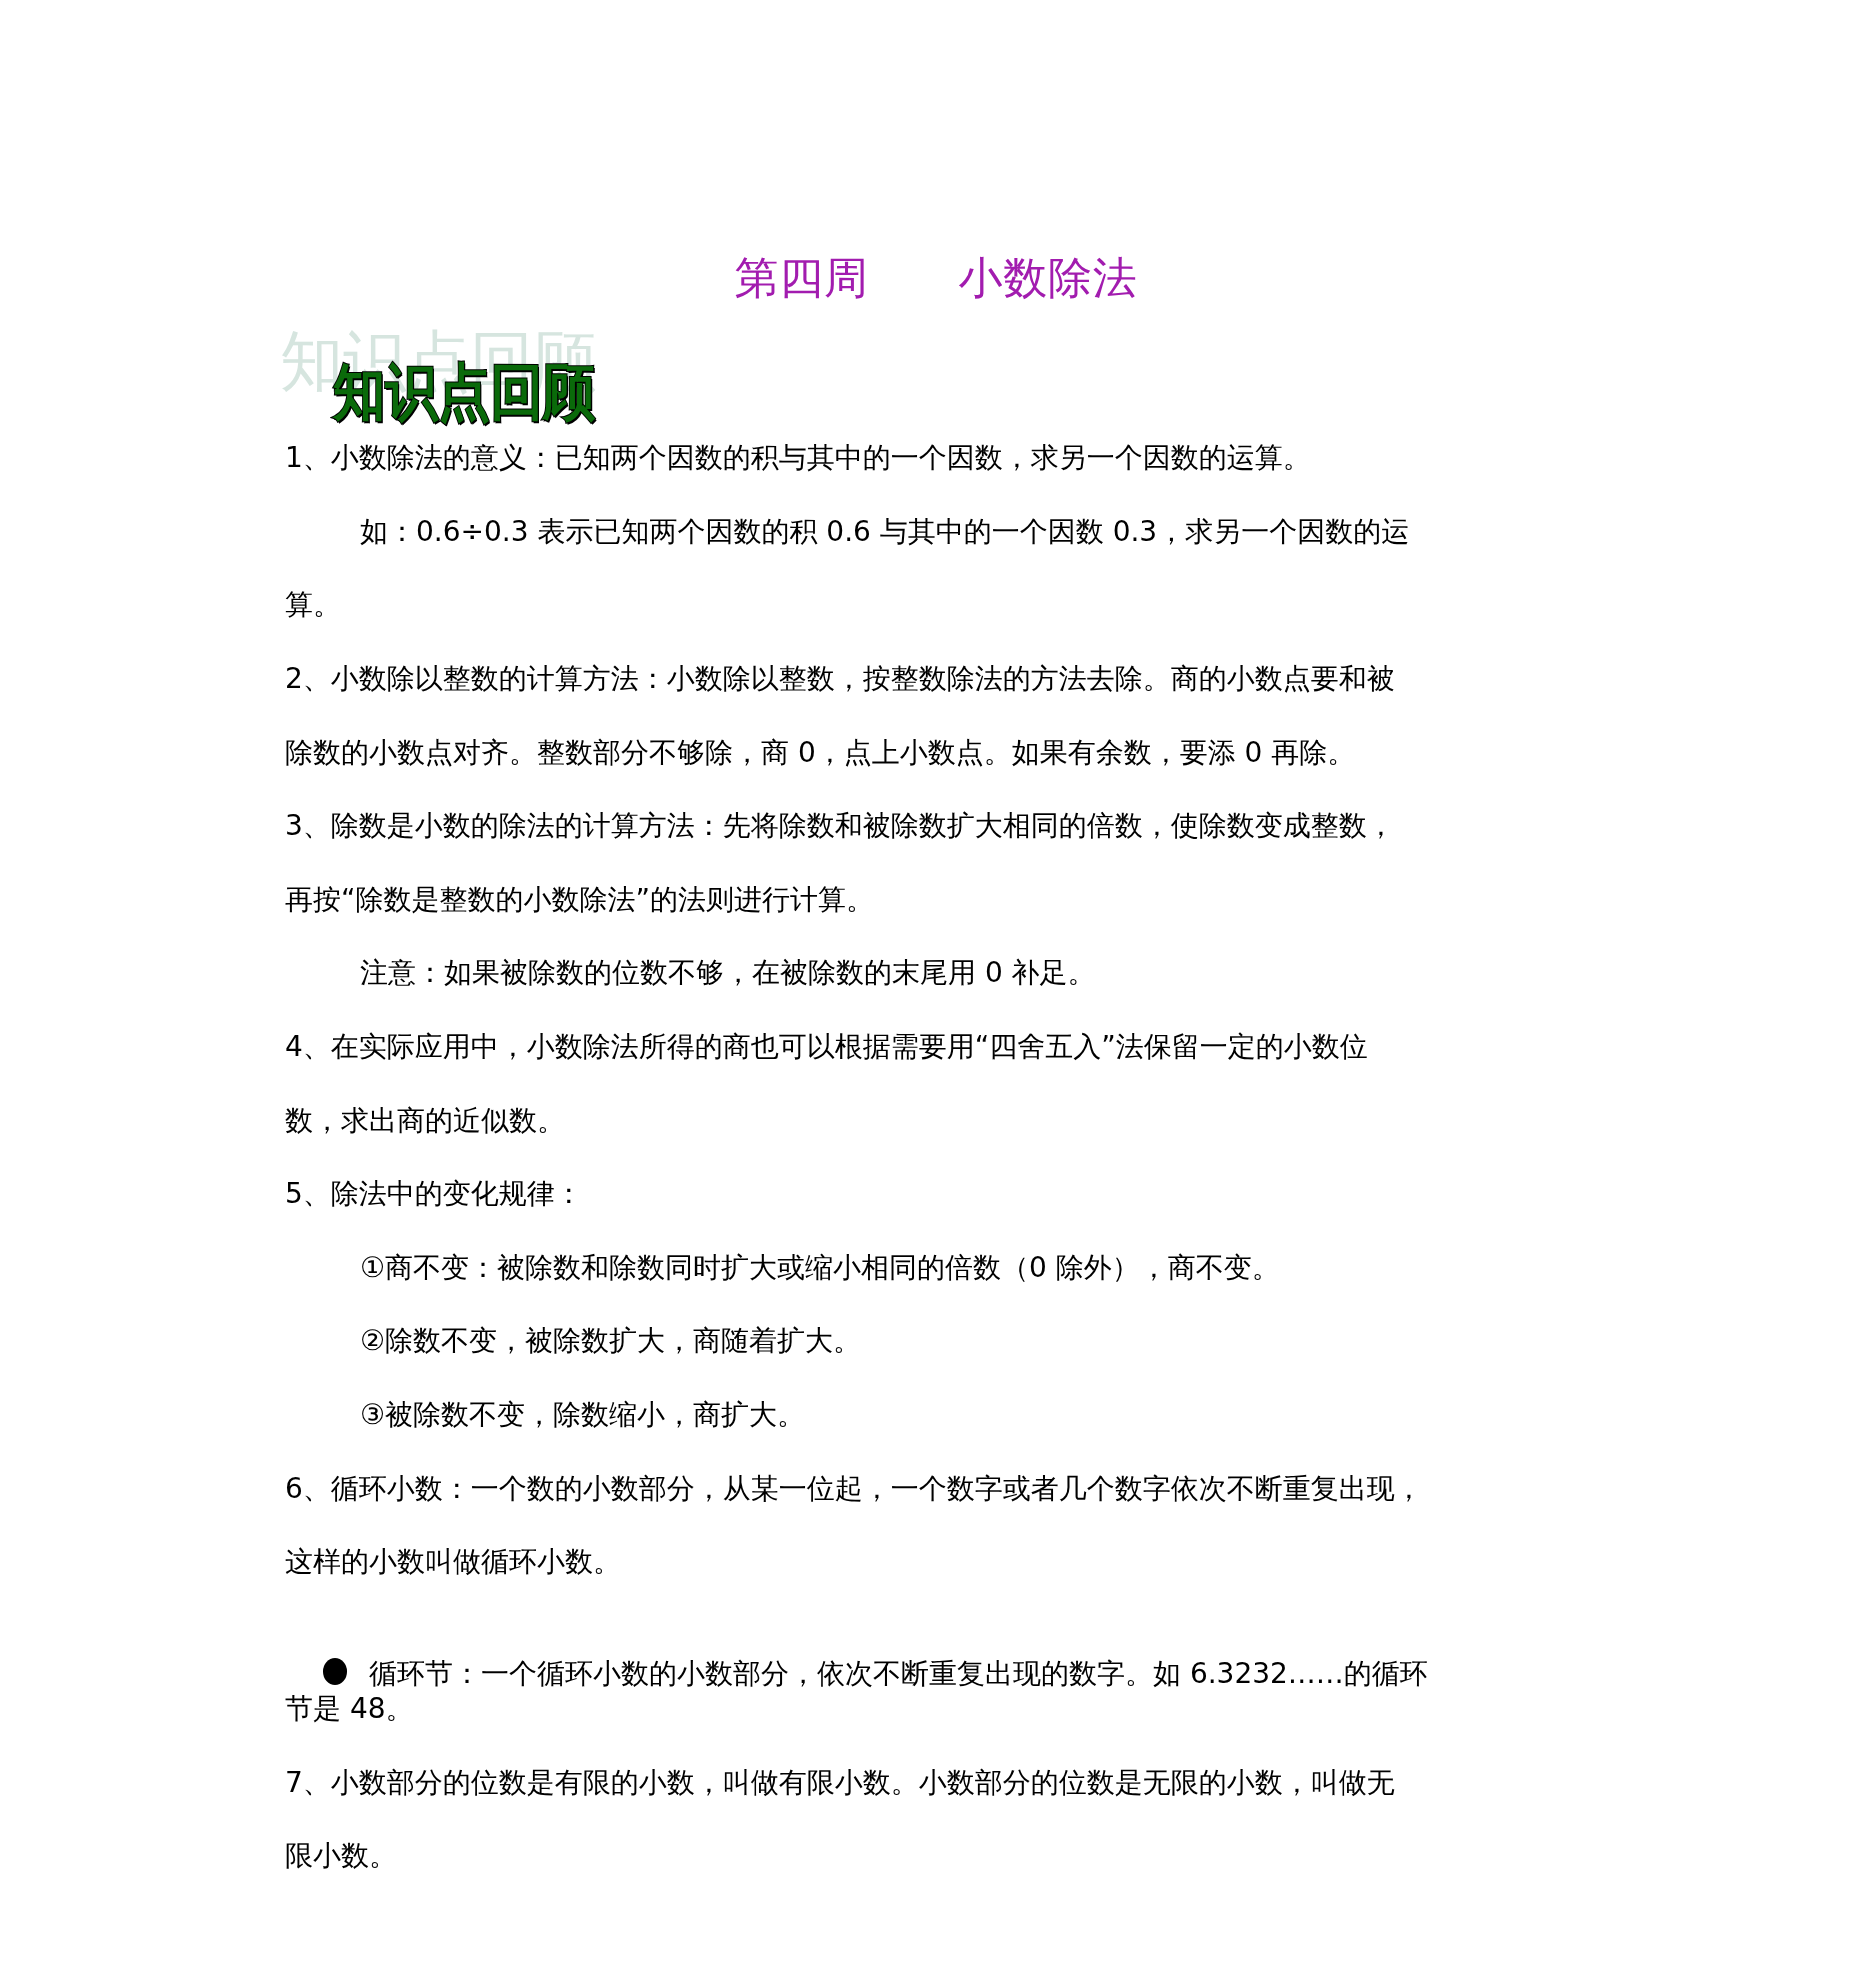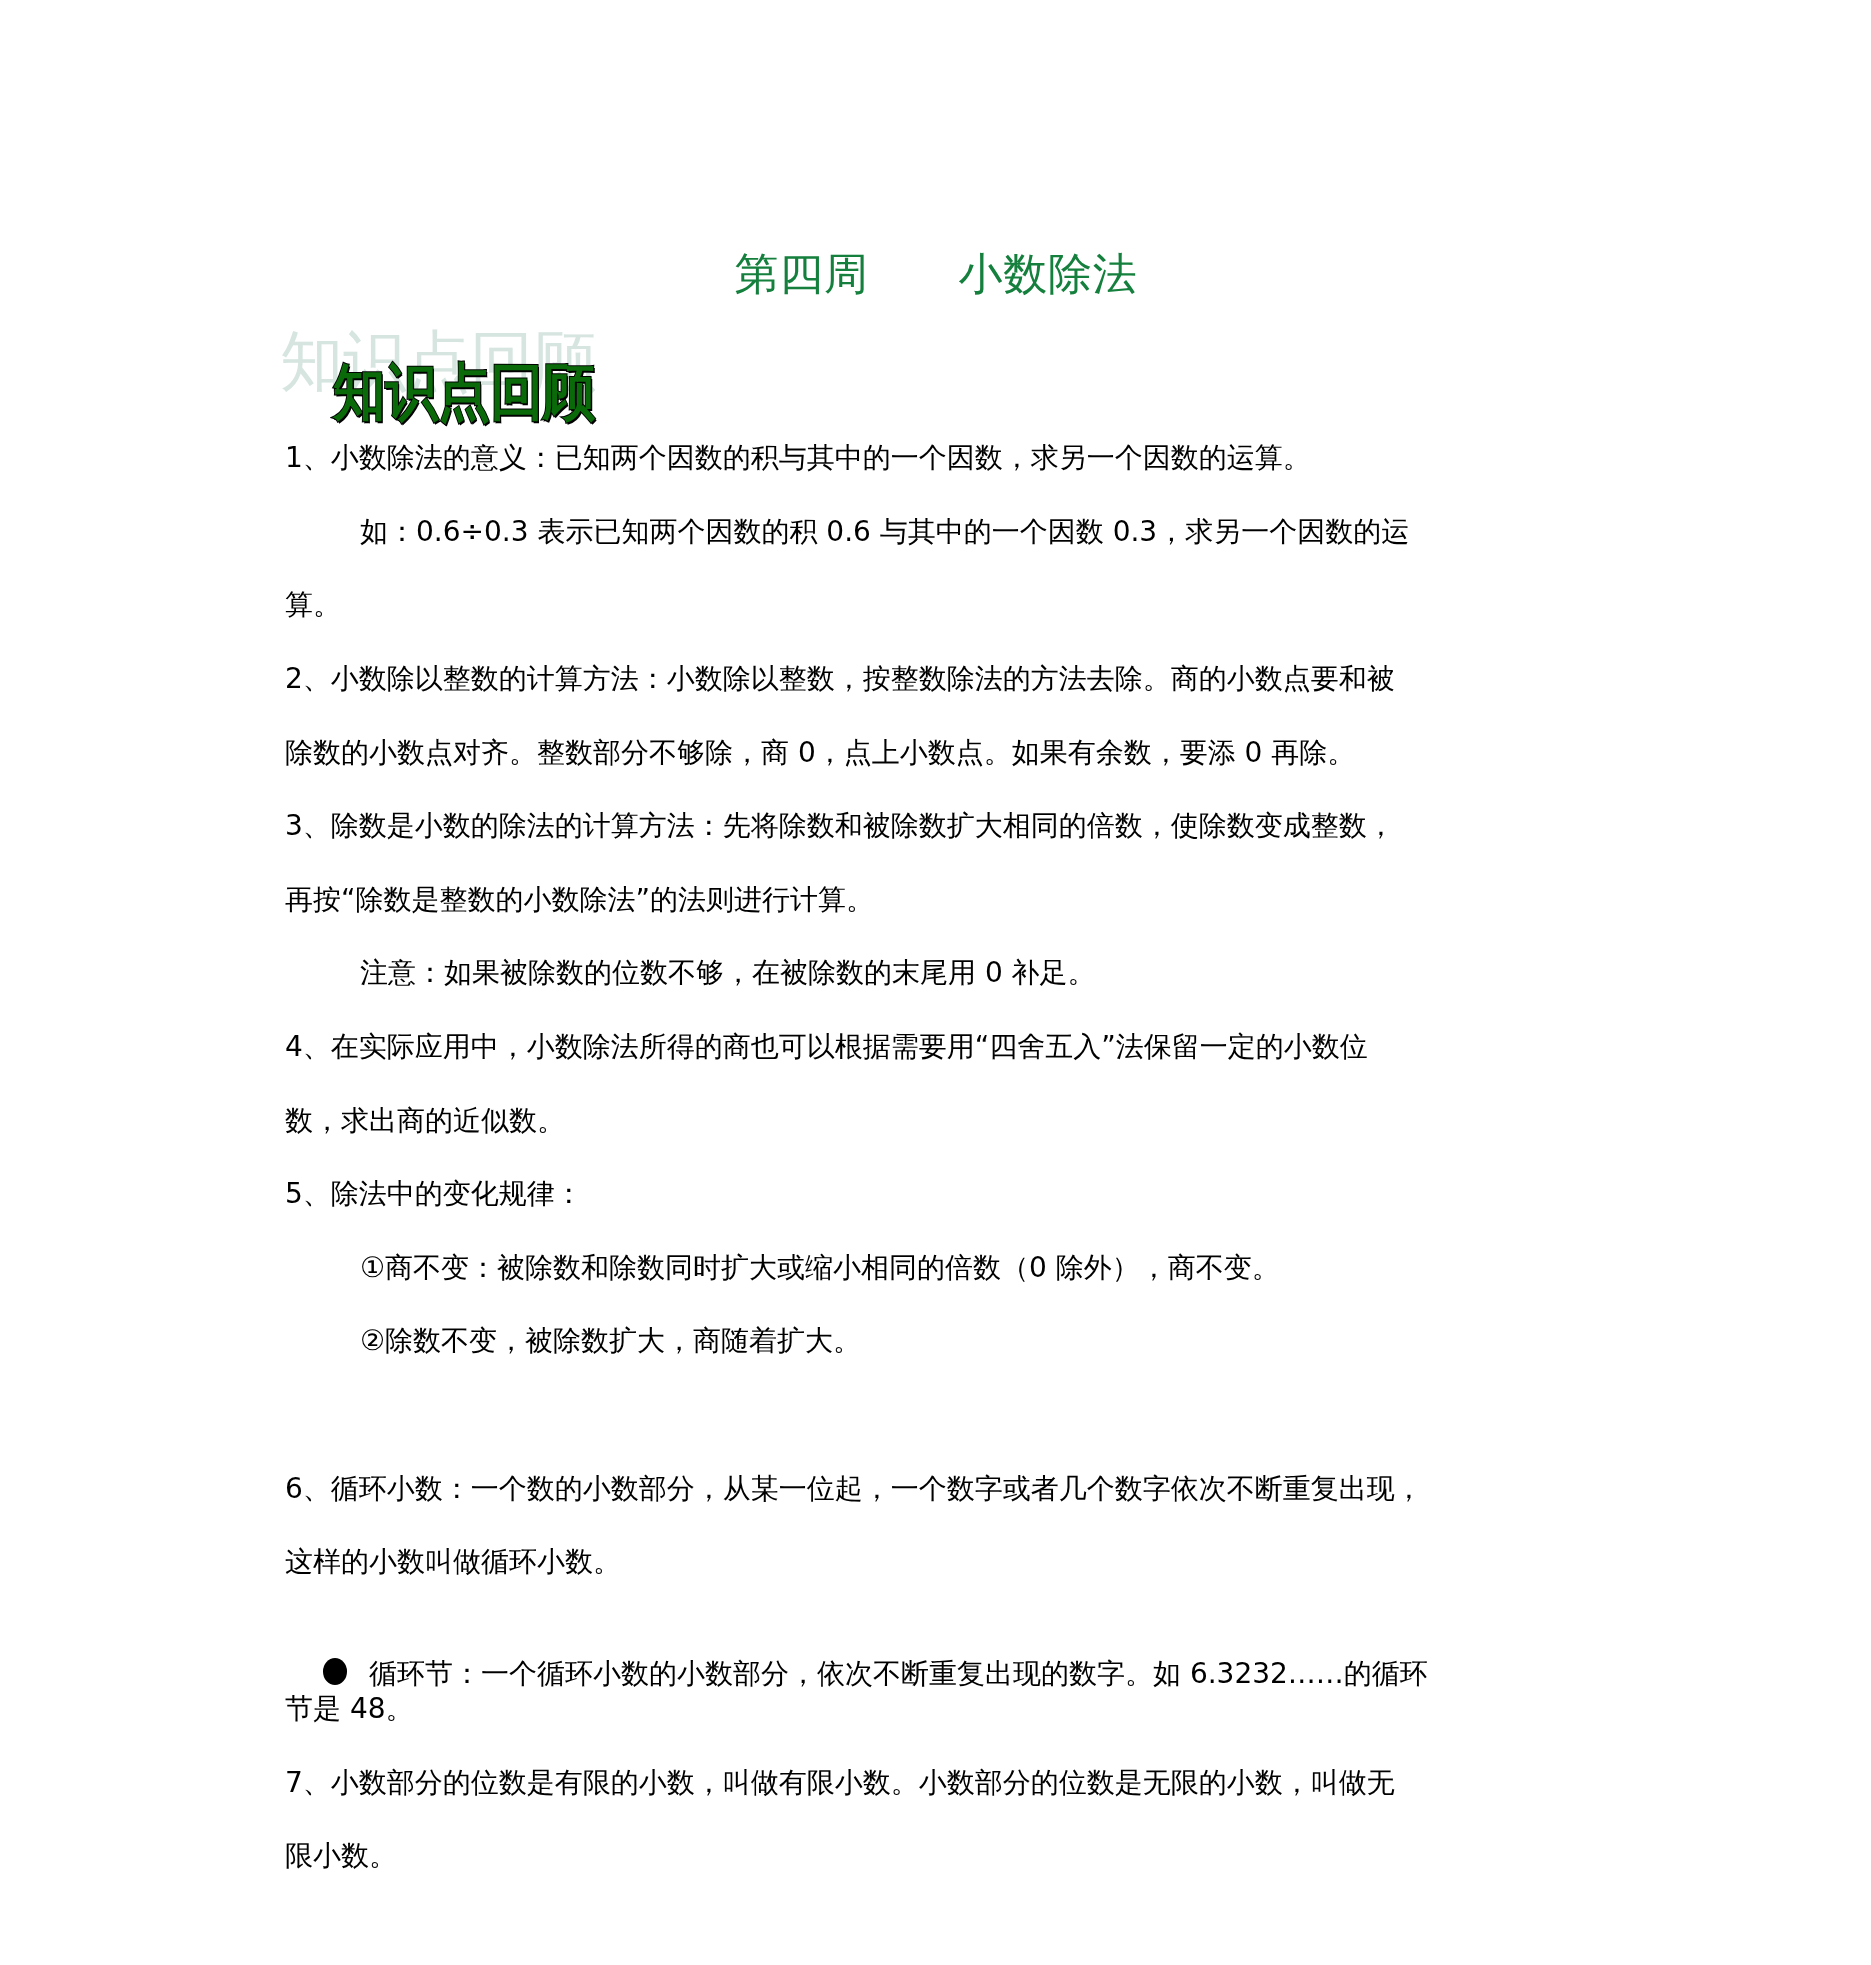--- a/index.html
+++ b/index.html
@@ -19,28 +19,28 @@
     position: absolute;
     left: 0; top: 0;
     width: 1872px;
     height: 2647px;
     background: #ffffff;
   }
   .title {
     position: absolute;
     left: 0;
     width: 1872px;
-    top: 248px;
+    top: 256px;
     text-align: center;
-    font-family: Liberation Sans, sans-serif;
+    font-family: Liberation Mono, monospace;
     font-size: 44px;
     line-height: 51px;
     letter-spacing: 0.8px;
     white-space: pre;
-    color: #15803d;
+    color: #a21caf;
   }
   .heading-wrap {
     position: absolute;
     left: 280px;
     top: 322px;
     width: 354px;
     height: 110px;
     text-align: right;
   }
   .heading-ghost {
@@ -109,20 +109,21 @@
   <div class="line" style="top:660px">2、小数除以整数的计算方法：小数除以整数，按整数除法的方法去除。商的小数点要和被</div>
   <div class="line" style="top:734px">除数的小数点对齐。整数部分不够除，商 0，点上小数点。如果有余数，要添 0 再除。</div>
   <div class="line" style="top:807px">3、除数是小数的除法的计算方法：先将除数和被除数扩大相同的倍数，使除数变成整数，</div>
   <div class="line" style="top:881px">再按“除数是整数的小数除法”的法则进行计算。</div>
   <div class="line indent" style="top:954px">注意：如果被除数的位数不够，在被除数的末尾用 0 补足。</div>
   <div class="line" style="top:1028px">4、在实际应用中，小数除法所得的商也可以根据需要用“四舍五入”法保留一定的小数位</div>
   <div class="line" style="top:1102px">数，求出商的近似数。</div>
   <div class="line" style="top:1175px">5、除法中的变化规律：</div>
   <div class="line indent" style="top:1249px">①商不变：被除数和除数同时扩大或缩小相同的倍数（0 除外），商不变。</div>
   <div class="line indent" style="top:1322px">②除数不变，被除数扩大，商随着扩大。</div>
+  <div class="line indent" style="top:1396px">③被除数不变，除数缩小，商扩大。</div>
   <div class="line" style="top:1470px">6、循环小数：一个数的小数部分，从某一位起，一个数字或者几个数字依次不断重复出现，</div>
   <div class="line" style="top:1543px">这样的小数叫做循环小数。</div>
   <div class="line bullet" style="top:1617px">
     <span class="bullet-dot"></span><span>循环节：一个循环小数的小数部分，依次不断重复出现的数字。如 6.3232……的循环</span>
   </div>
   <div class="line" style="top:1690px">节是 48。</div>
   <div class="line" style="top:1764px">7、小数部分的位数是有限的小数，叫做有限小数。小数部分的位数是无限的小数，叫做无</div>
   <div class="line" style="top:1837px">限小数。</div>
 
 </div>

